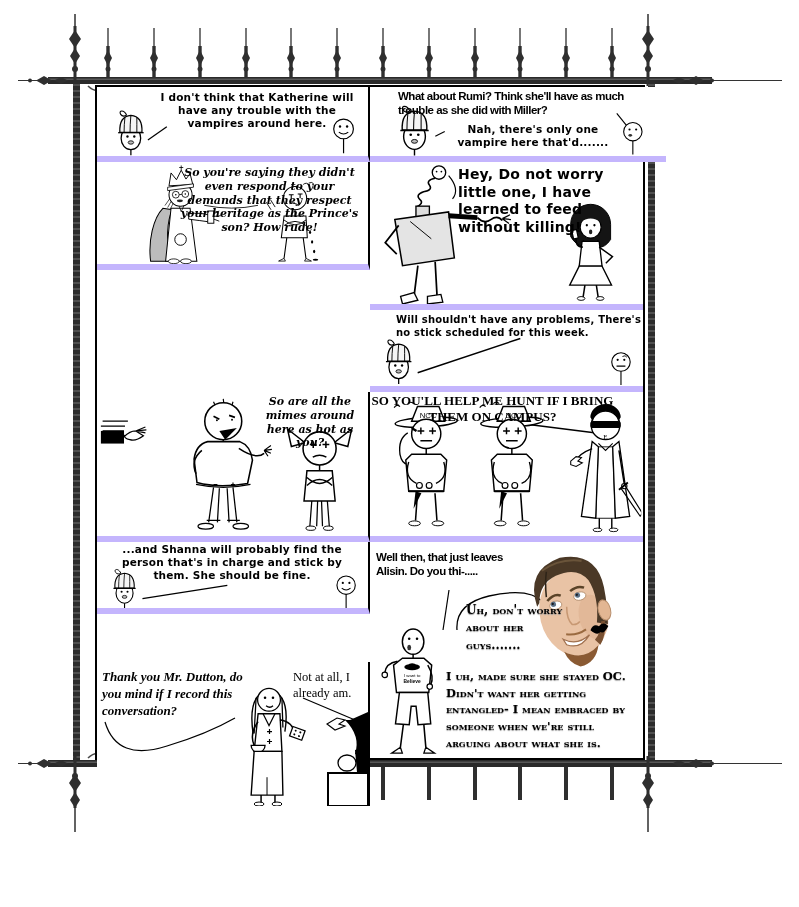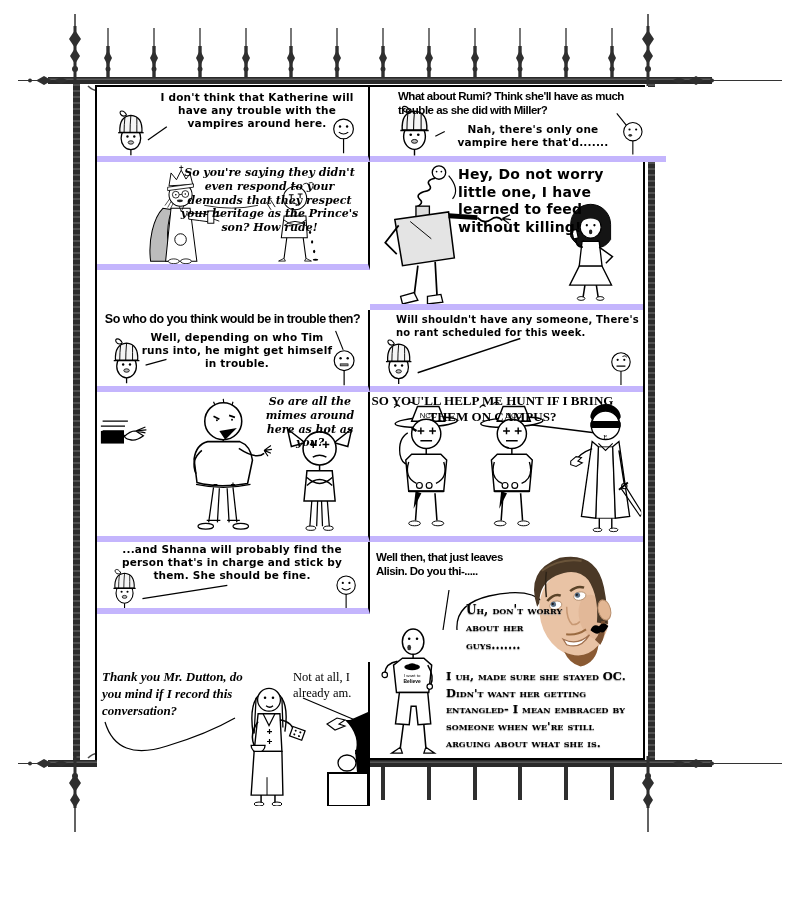--- a/index.html
+++ b/index.html
@@ -434,38 +434,28 @@
 
   <div class="panel b-b" style="left:273px;top:75px;width:273px;height:148px;">
     <svg class="art" viewBox="0 0 271 146">
       <path d="M76,14 q12,14 4,24" fill="none" stroke="#000" stroke-width="1.2"></path>
       <use href="#fig-robot" x="2" y="2" width="140" height="146"></use>
       <use href="#fig-bobgirl" x="178" y="32" width="88" height="112"></use>
     </svg>
     <div class="txt f-comic" style="left:88px;top:4px;width:186px;font-size:14px;">Hey, Do not worry little one, I have learned to feed without killing!</div>
   </div>
 
-  <div class="panel b-r b-b" style="left:0;top:223px;width:273px;height:82px;">
-    <svg class="art" viewBox="0 0 271 80">
-      <line x1="244" y1="22" x2="252" y2="42" stroke="#000" stroke-width="1.2"></line>
-      <line x1="44" y1="58" x2="66" y2="52" stroke="#000" stroke-width="1.2"></line>
-      <use href="#fig-grenade" x="6" y="26" width="36" height="52"></use>
-      <use href="#fig-smiley-flat" x="238" y="40" width="30" height="40"></use>
-    </svg>
-    <div class="txt f-cond center" style="left:0;top:2px;width:271px;font-size:12.5px;">So who do you think would be in trouble then?</div>
-    <div class="txt f-comic center" style="left:40px;top:21px;width:200px;">Well, depending on who Tim runs into, he might get himself in trouble.</div>
-  </div>
 
   <div class="panel b-b" style="left:273px;top:223px;width:273px;height:82px;">
     <svg class="art" viewBox="0 0 271 80">
       <line x1="42" y1="66" x2="150" y2="30" stroke="#000" stroke-width="1.5"></line>
       <use href="#fig-grenade" x="4" y="28" width="36" height="50"></use>
       <use href="#fig-smiley-skeptic" x="242" y="42" width="28" height="38"></use>
     </svg>
-    <div class="txt f-comic" style="left:26px;top:4px;width:252px;font-size:10px;">Will shouldn't have any someone, There's no rant scheduled for this week.</div>
+    <div class="txt f-comic" style="left:26px;top:4px;width:252px;font-size:10px;">Will shouldn't have any problems, There's no stick scheduled for this week.</div>
   </div>
 
   <div class="panel b-r b-b" style="left:0;top:305px;width:273px;height:150px;">
     <svg class="art" viewBox="0 0 271 148">
       <use href="#fig-reachhand" x="0" y="26" width="62" height="34"></use>
       <use href="#fig-goatee" x="78" y="2" width="100" height="145"></use>
       <use href="#fig-pigtail" x="182" y="26" width="86" height="122"></use>
     </svg>
     <div class="txt f-gothic center" style="left:156px;top:3px;width:114px;">So are all the mimes around here as hot as you?</div>
   </div>

